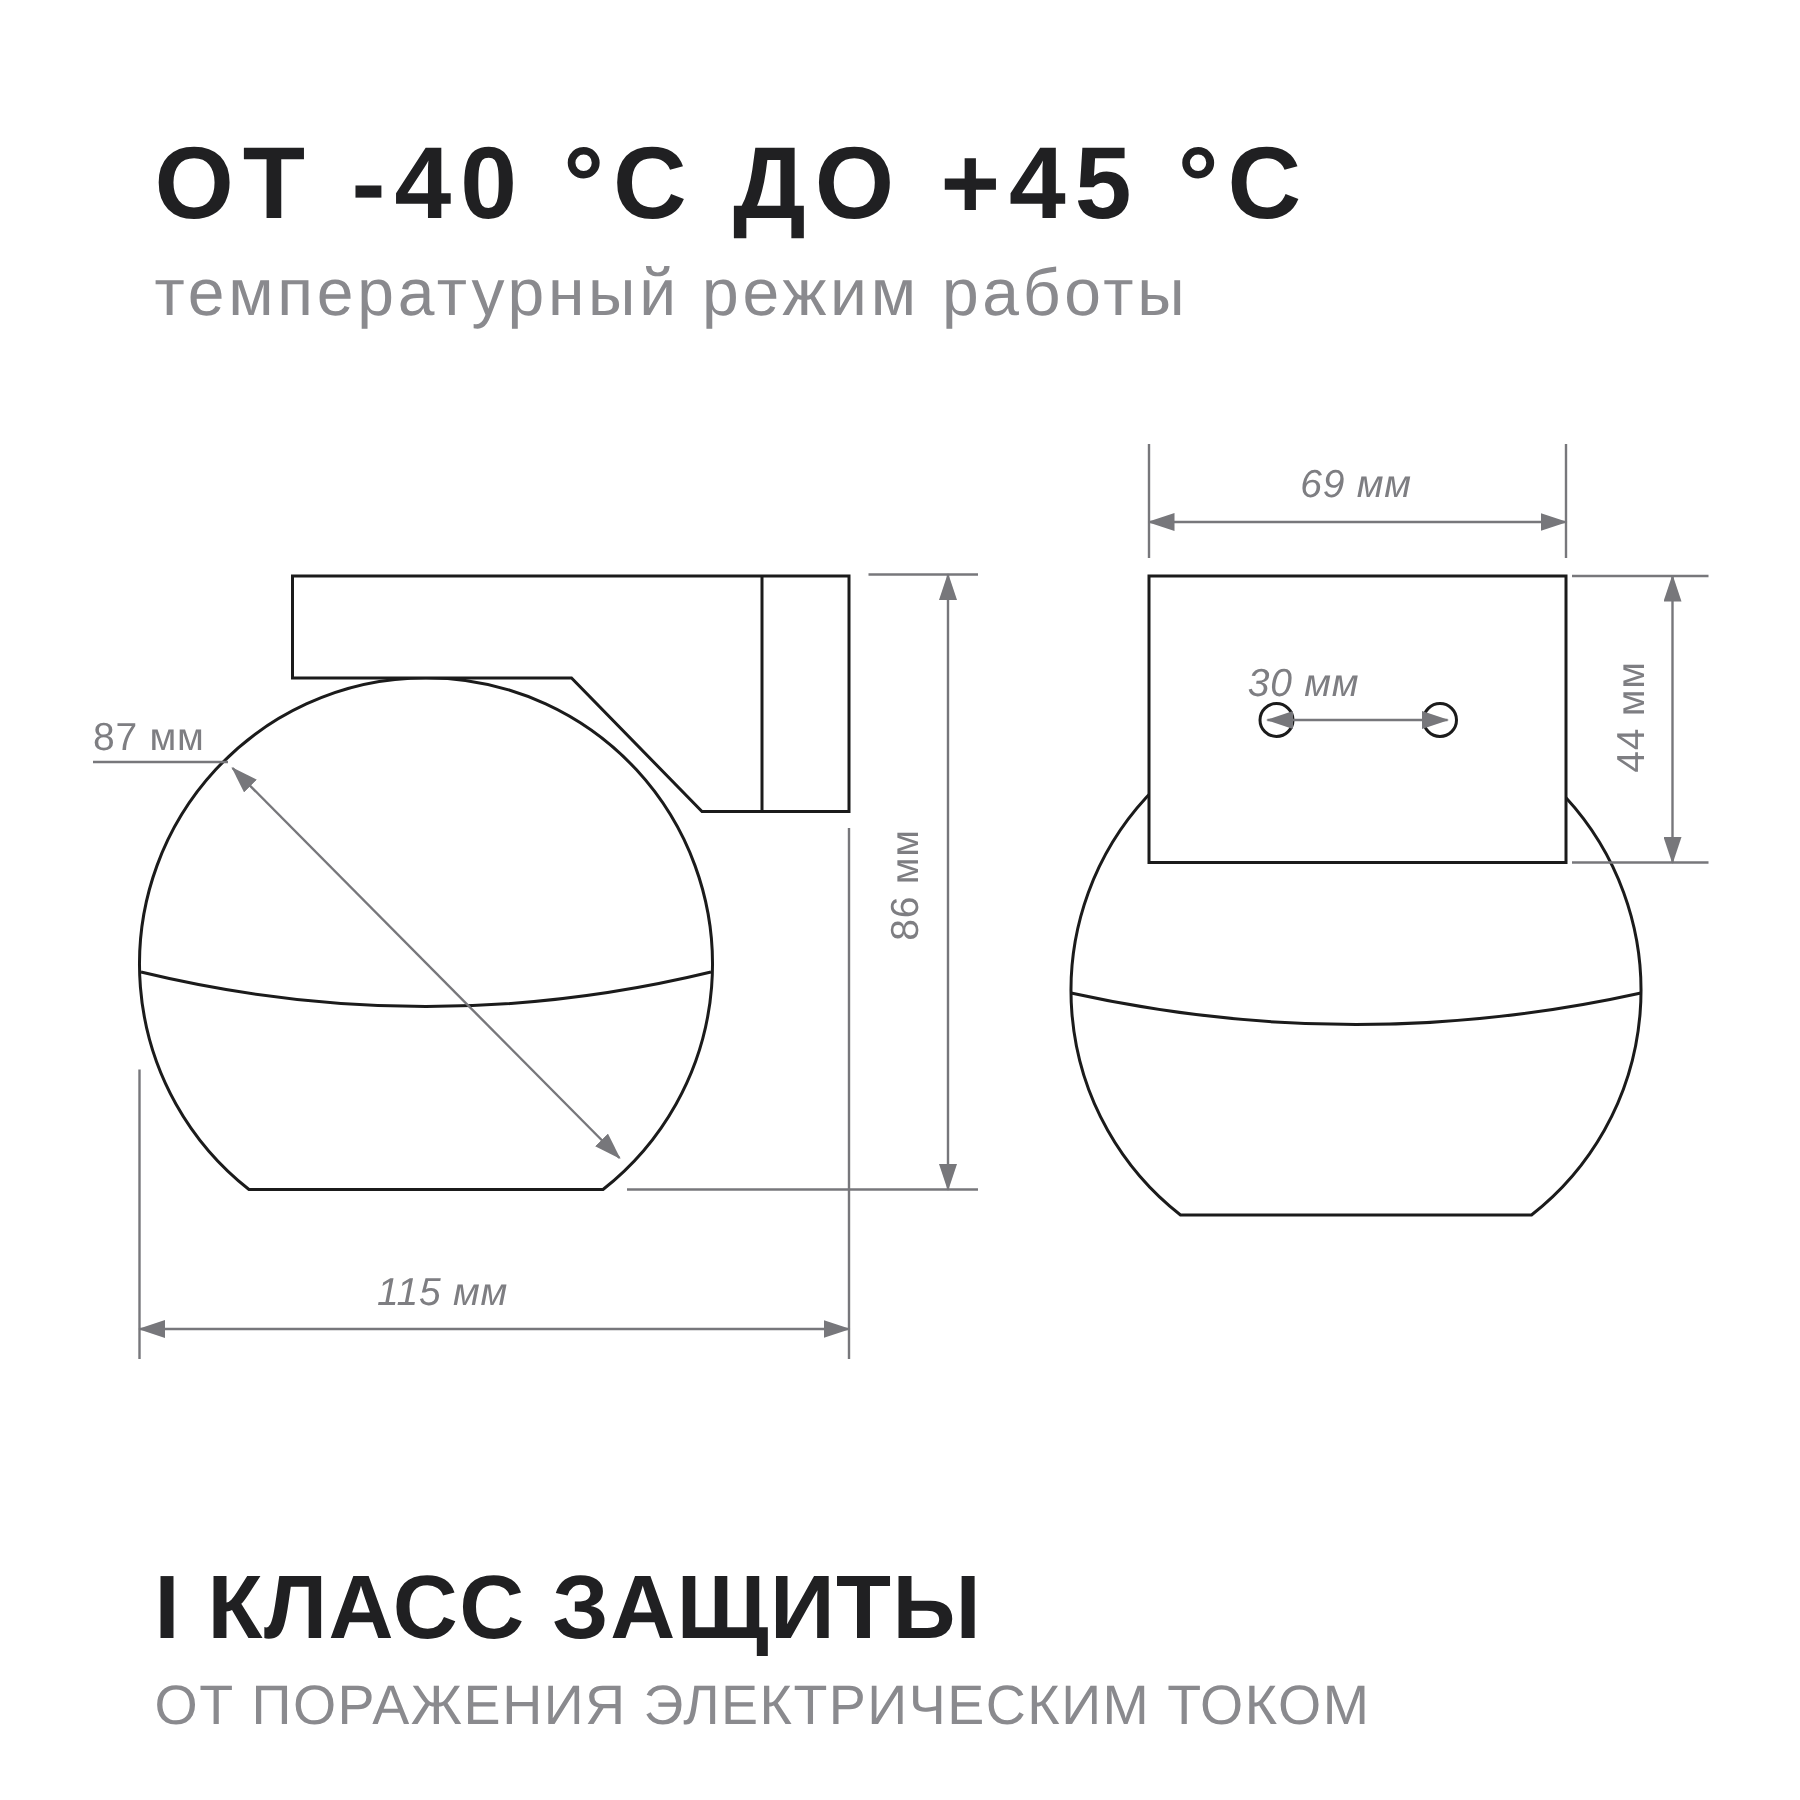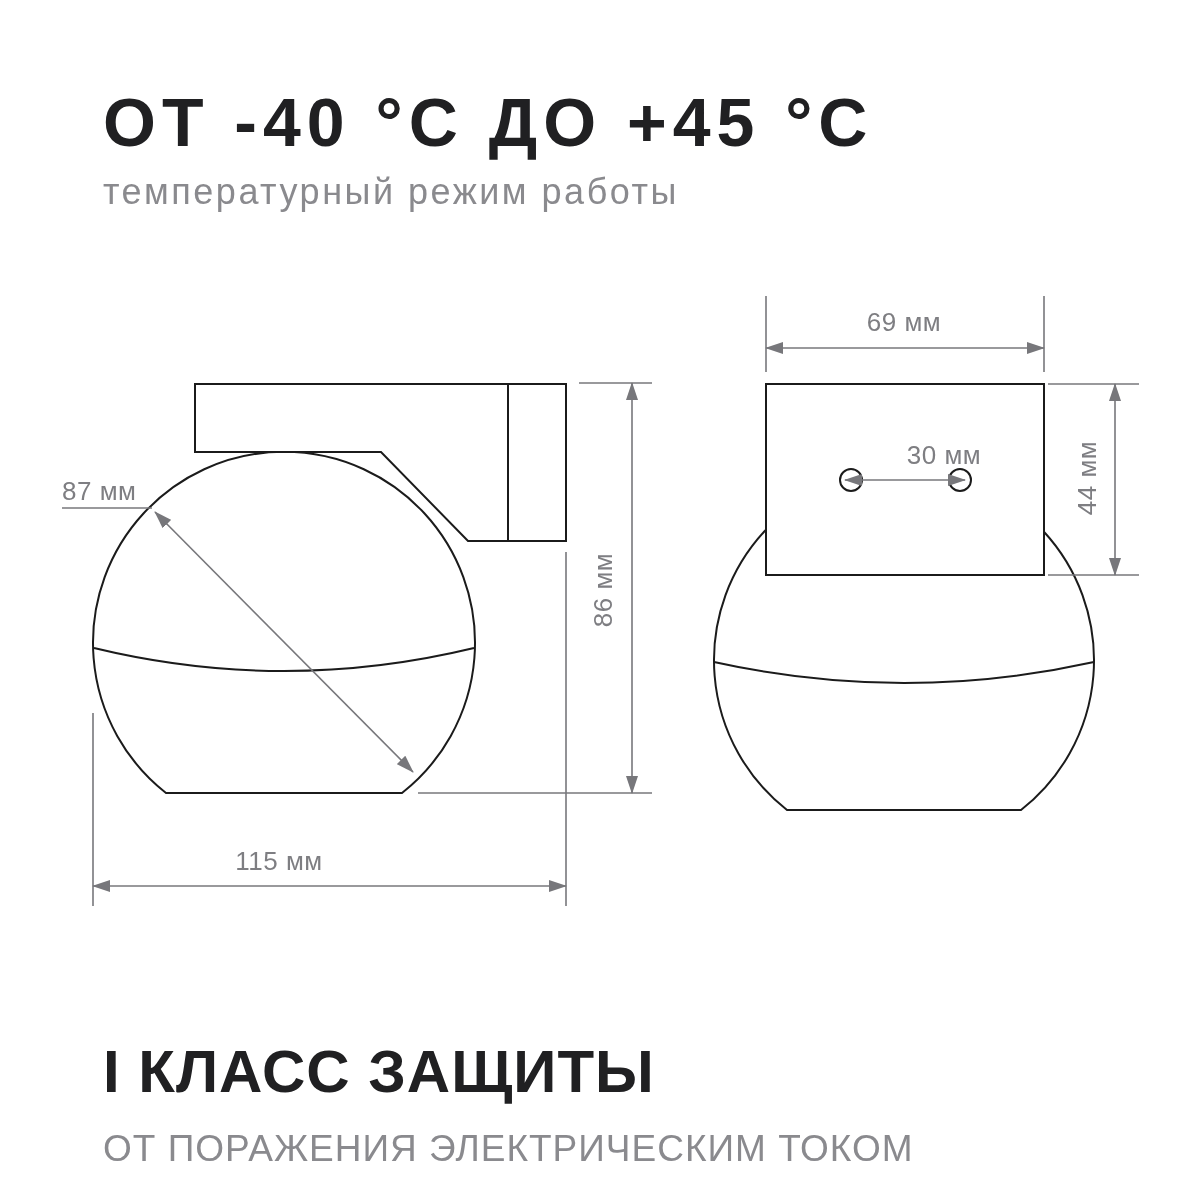--- a/index.html
+++ b/index.html
@@ -10,34 +10,34 @@
     --dimtext:#7e7e82;
     --bg:#ffffff;
   }
   *{margin:0;padding:0;box-sizing:border-box;}
   html,body{width:1200px;height:1200px;background:var(--bg);overflow:hidden;}
   body{font-family:"Liberation Sans", sans-serif;position:relative;}
   .canvas{position:absolute;inset:0;width:1200px;height:1008px;background:var(--bg);border-radius:31px;}
 
   .hdr{position:absolute;left:103px;top:88px;}
   .hdr h1{font-size:68px;font-weight:700;letter-spacing:6px;color:var(--ink);line-height:1;white-space:nowrap;}
-  .hdr p{margin-top:18px;font-size:36px;font-weight:400;letter-spacing:2.5px;color:var(--sub);line-height:1;white-space:nowrap;}
+  .hdr p{margin-top:18px;font-size:44px;font-weight:400;letter-spacing:2.5px;color:var(--sub);line-height:1;white-space:nowrap;}
 
   .ftr{position:absolute;left:103px;top:1042px;}
   .ftr h2{font-size:60px;font-weight:700;letter-spacing:1px;color:var(--ink);line-height:1;white-space:nowrap;}
-  .ftr p{margin-top:28px;font-size:37px;font-weight:400;letter-spacing:1px;color:var(--sub);line-height:1;white-space:nowrap;}
+  .ftr p{margin-top:16px;font-size:37px;font-weight:400;letter-spacing:1px;color:var(--sub);line-height:1;white-space:nowrap;}
 
   svg.drawing{position:absolute;left:0;top:0;width:1200px;height:1200px;}
   .outline{fill:none;stroke:var(--line);stroke-width:2;}
   .solid{fill:#ffffff;stroke:var(--line);stroke-width:2;}
   .dimline{fill:none;stroke:var(--dim);stroke-width:1.6;}
   .dimfill{fill:var(--dim);stroke:none;}
 
   .dimlabel{position:absolute;font-size:26px;letter-spacing:0.5px;color:var(--dimtext);line-height:1;white-space:nowrap;}
-  .center{transform:translate(-50%,-50%);}
+  .center{transform:translate(-50%,-50%);font-style:italic;}
   .rot{transform:translate(-50%,-50%) rotate(-90deg);}
 </style>
 </head>
 <body>
 
 <div class="canvas">
 
   <div class="hdr">
     <h1>ОТ -40 °С ДО +45 °С</h1>
     <p>температурный режим работы</p>
@@ -88,24 +88,24 @@
       <line class="dimline" x1="1044" y1="296" x2="1044" y2="372"></line>
       <line class="dimline" x1="766" y1="348" x2="1044" y2="348" marker-start="url(#arr)" marker-end="url(#arr)"></line>
 
       <line class="dimline" x1="1048" y1="384" x2="1139" y2="384"></line>
       <line class="dimline" x1="1048" y1="575" x2="1139" y2="575"></line>
       <line class="dimline" x1="1115" y1="384" x2="1115" y2="575" marker-start="url(#arr)" marker-end="url(#arr)"></line>
     </g>
   </svg>
 
   <div class="dimlabel" style="left:62px;top:478px;">87 мм</div>
-  <div class="dimlabel center" style="left:279px;top:861px;">115 мм</div>
+  <div class="dimlabel center" style="left:295px;top:861px;">115 мм</div>
   <div class="dimlabel rot" style="left:603px;top:590px;">86 мм</div>
   <div class="dimlabel center" style="left:904px;top:322px;">69 мм</div>
-  <div class="dimlabel center" style="left:944px;top:455px;">30 мм</div>
+  <div class="dimlabel center" style="left:869px;top:455px;">30 мм</div>
   <div class="dimlabel rot" style="left:1087px;top:478px;">44 мм</div>
 
   <div class="ftr">
     <h2>I КЛАСС ЗАЩИТЫ</h2>
     <p>ОТ ПОРАЖЕНИЯ ЭЛЕКТРИЧЕСКИМ ТОКОМ</p>
   </div>
 
 </div>
 
 </body></html>

